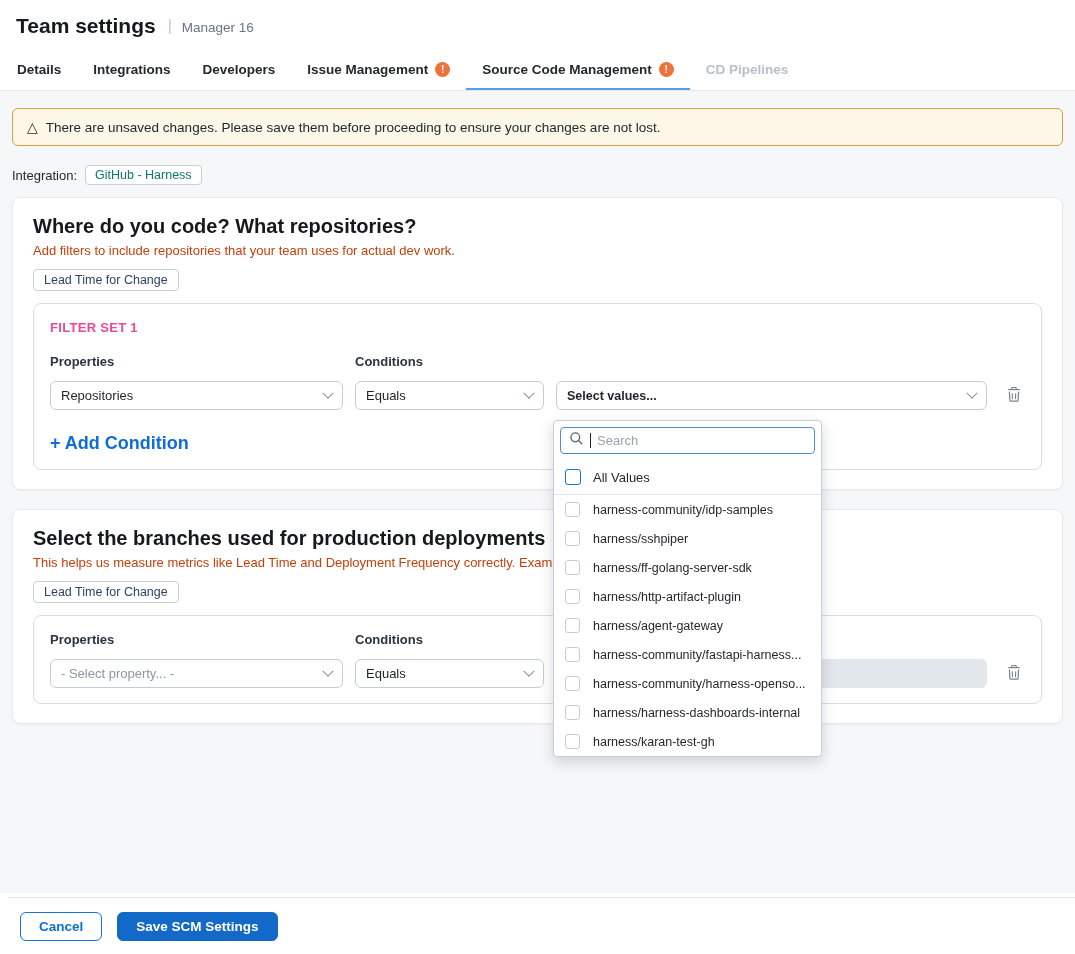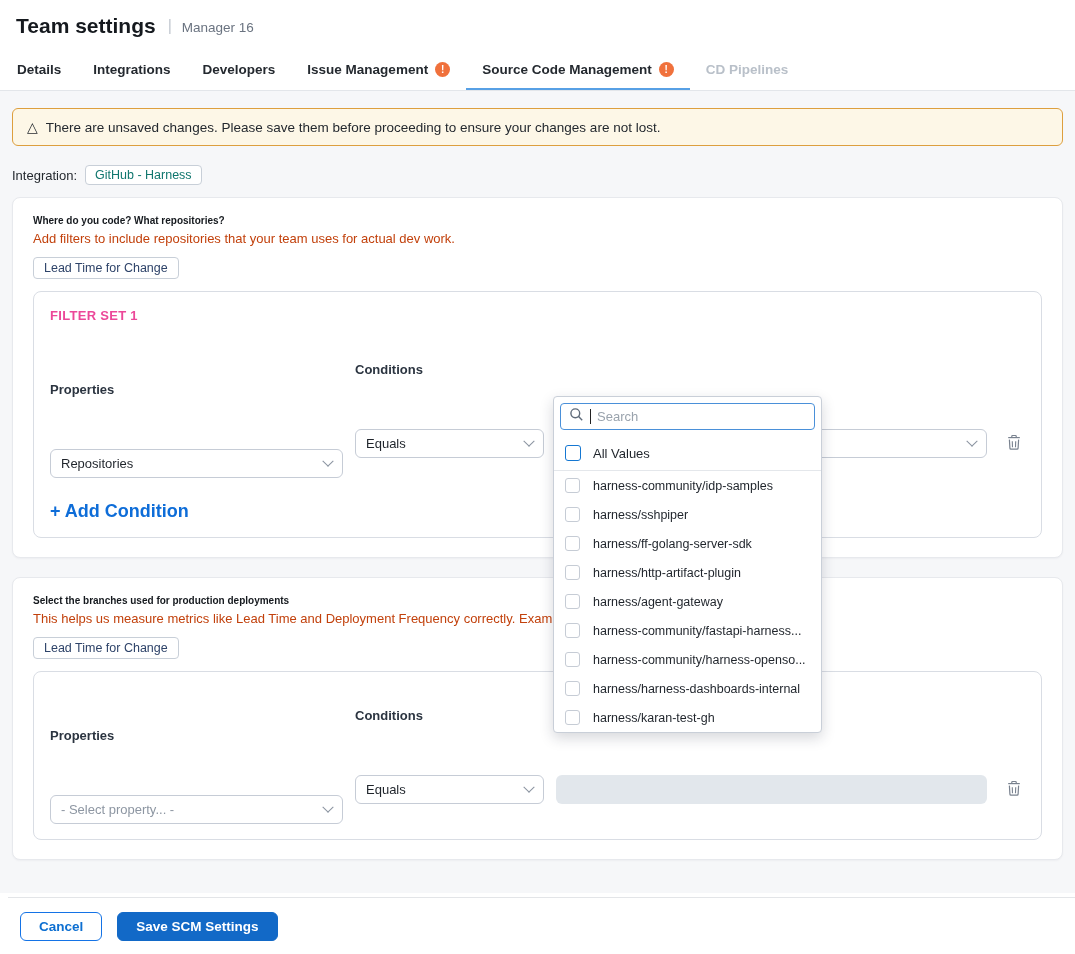--- a/index.html
+++ b/index.html
@@ -29,42 +29,42 @@
             padding:10px 14px; font-size:13.5px; color:#24292f; display:flex;
             align-items:center; gap:8px; }
   .banner-icon { font-size:14px; color:#24292f; }
   .integration-row { display:flex; align-items:center; gap:8px; margin:19px 0 12px; font-size:13px; color:#24292f; }
   .chip { border:1px solid #c8cfd8; border-radius:4px; padding:2px 9px; font-size:12.5px;
           color:#0f766e; background:#fff; }
   
   .card { background:#fff; border:1px solid #e7e9ed; border-radius:8px;
           box-shadow:0 1px 2px rgba(20,30,50,.04); padding:17px 20px 19px; }
   .card + .card { margin-top:19px; }
-  .card h3 { font-size:10px; font-weight:bold; color:#15191e; }
+  .card h3 { font-size:20px; font-weight:bold; color:#15191e; }
   .card .subtitle { font-size:13px; color:#c2410c; margin-top:5px; }
   .tag { display:inline-block; border:1px solid #c8cfd8; border-radius:4px; padding:3px 10px;
          font-size:12.5px; color:#2e4369; margin-top:11px; background:#fff; }
   .filter-panel { border:1px solid #d9dde4; border-radius:8px; margin-top:12px; padding:16px 16px 15px; }
   .filter-title { font-size:13px; font-weight:bold; letter-spacing:.3px; color:#ec4899; margin-bottom:19px; }
   .col-row { display:flex; gap:12px; align-items:center; }
   .col-headers { margin-bottom:12px; }
   .col-headers span { font-size:13px; font-weight:bold; color:#2b3440; }
-  .w-prop { width:293px;margin-top:40px; } .w-cond { width:189px; } .w-val { width:431px; }
+  .w-prop { width:293px; } .w-cond { width:189px; } .w-val { width:431px; }
   .select { height:29px; border:1px solid #c6ccd6; border-radius:6px; background:#fff;
             display:flex; align-items:center; justify-content:space-between;
             padding:0 10px; font-size:13px; color:#1f242b; cursor:pointer; }
   .select .ph { color:#8d96a2; }
   .chev { width:8px; height:8px; border-right:1.6px solid #8a93a0; border-bottom:1.6px solid #8a93a0;
           transform:rotate(45deg) translate(-2px,-2px); flex:none; }
   .disabled-field { height:29px; border-radius:6px; background:#e2e7ec; width:431px; }
   .trash-btn { background:none; border:none; cursor:pointer; margin-left:7px; padding:0; height:29px;
                display:flex; align-items:center; }
   .add-condition { color:#0e6dd8; font-size:18px; font-weight:bold; margin-top:23px; cursor:pointer; display:inline-block; }
   
-  .popup { position:absolute; left:553px; top:396px; width:269px; height:337px; background:#fff;
+  .popup { position:absolute; left:553px; top:420px; width:269px; height:337px; background:#fff;
            border:1px solid #c9cfd8; border-radius:4px; box-shadow:0 5px 14px rgba(25,35,55,.18);
            overflow:hidden; z-index:20; }
   .search-wrap { margin:6px; border:1.5px solid #4a90d9; border-radius:4px; height:27px;
                  display:flex; align-items:center; padding:0 8px; gap:6px; }
   .caret-bar { width:1px; height:15px; background:#222; flex:none; }
   .search-input { border:none; outline:none; flex:1; font-size:13px; font-family:"Liberation Sans",sans-serif;
                   color:#1f242b; background:transparent; padding:0; }
   .search-input::placeholder { color:#9aa3ad; }
   .all-values-row { display:flex; align-items:center; gap:12px; padding:9px 11px;
                     border-bottom:1px solid #e4e7eb; cursor:pointer; }

